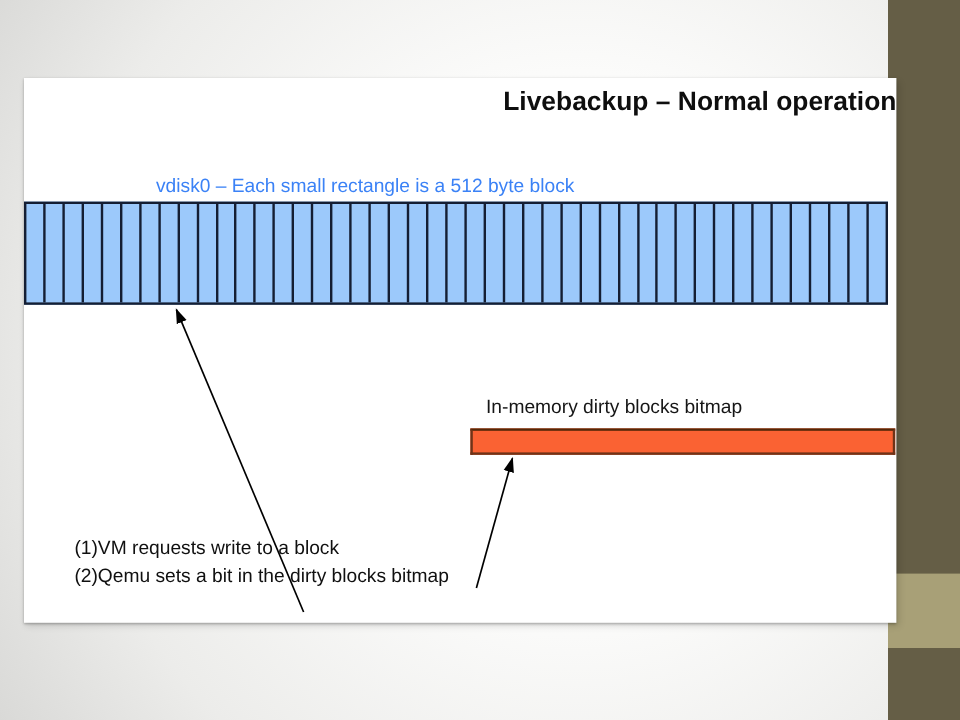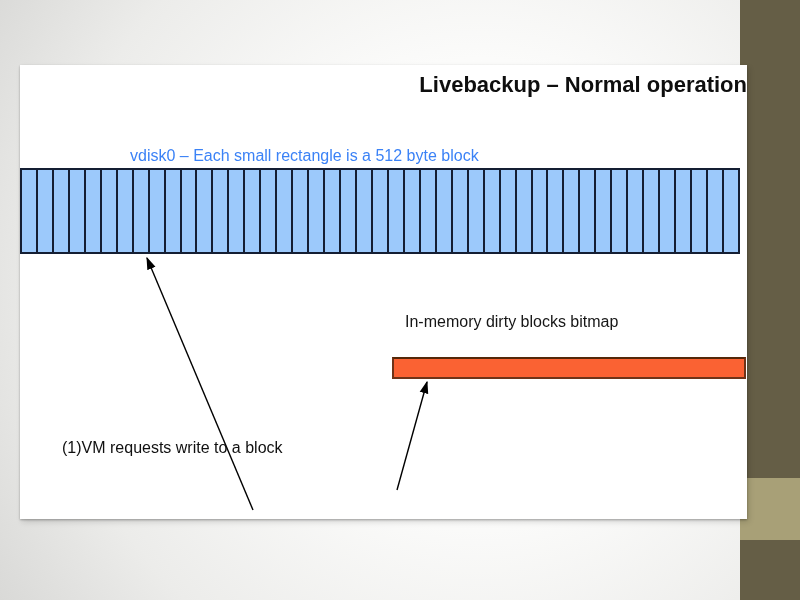--- a/index.html
+++ b/index.html
@@ -45,33 +45,33 @@
     background: var(--block-fill, #9cc9fb);
     border: 2px solid var(--block-border, #141e33);
   }
   .vdisk-bar .block {
     flex: 1;
     border-right: 2px solid var(--block-border, #141e33);
   }
   .vdisk-bar .block:last-child { border-right: none; }
 
   .bitmap-label {
-    position: absolute; left: 385px; top: 248px;
+    position: absolute; left: 385px; top: 266px;
     font-size: 16px; color: #161616;
   }
 
   .bitmap-bar {
     position: absolute; left: 372px; top: 292px; width: 354px; height: 22px;
     background: var(--bitmap-fill, #fa6233);
     border: 2px solid var(--bitmap-border, #6e3318);
     border-top-color: #542708;
   }
 
   .steps {
-    position: absolute; left: 42px; top: 371px;
+    position: absolute; left: 42px; top: 381px;
     font-size: 16px; line-height: 23px; color: #101010;
   }
 
   .arrows {
     position: absolute; left: 0; top: 0; width: 727px; height: 454px;
     pointer-events: none;
   }
 </style>
 </head>
 <body>
@@ -142,15 +142,16 @@
       <marker id="arrowhead" viewBox="0 0 10 7" markerWidth="9" markerHeight="7" refX="9" refY="3.5" orient="auto">
         <path d="M0,0 L10,3.5 L0,7 Z" fill="#000"></path>
       </marker>
     </defs>
     <line x1="233" y1="445" x2="127" y2="193" stroke="#000" stroke-width="1.4" marker-end="url(#arrowhead)"></line>
     <line x1="377" y1="425" x2="407" y2="317" stroke="#000" stroke-width="1.4" marker-end="url(#arrowhead)"></line>
   </svg>
 
   <div class="steps">
     <div>(1)VM requests write to a block</div>
+    <div>(2)Qemu sets a bit in the dirty blocks bitmap</div>
   </div>
 
 </div>
 
 </body></html>

